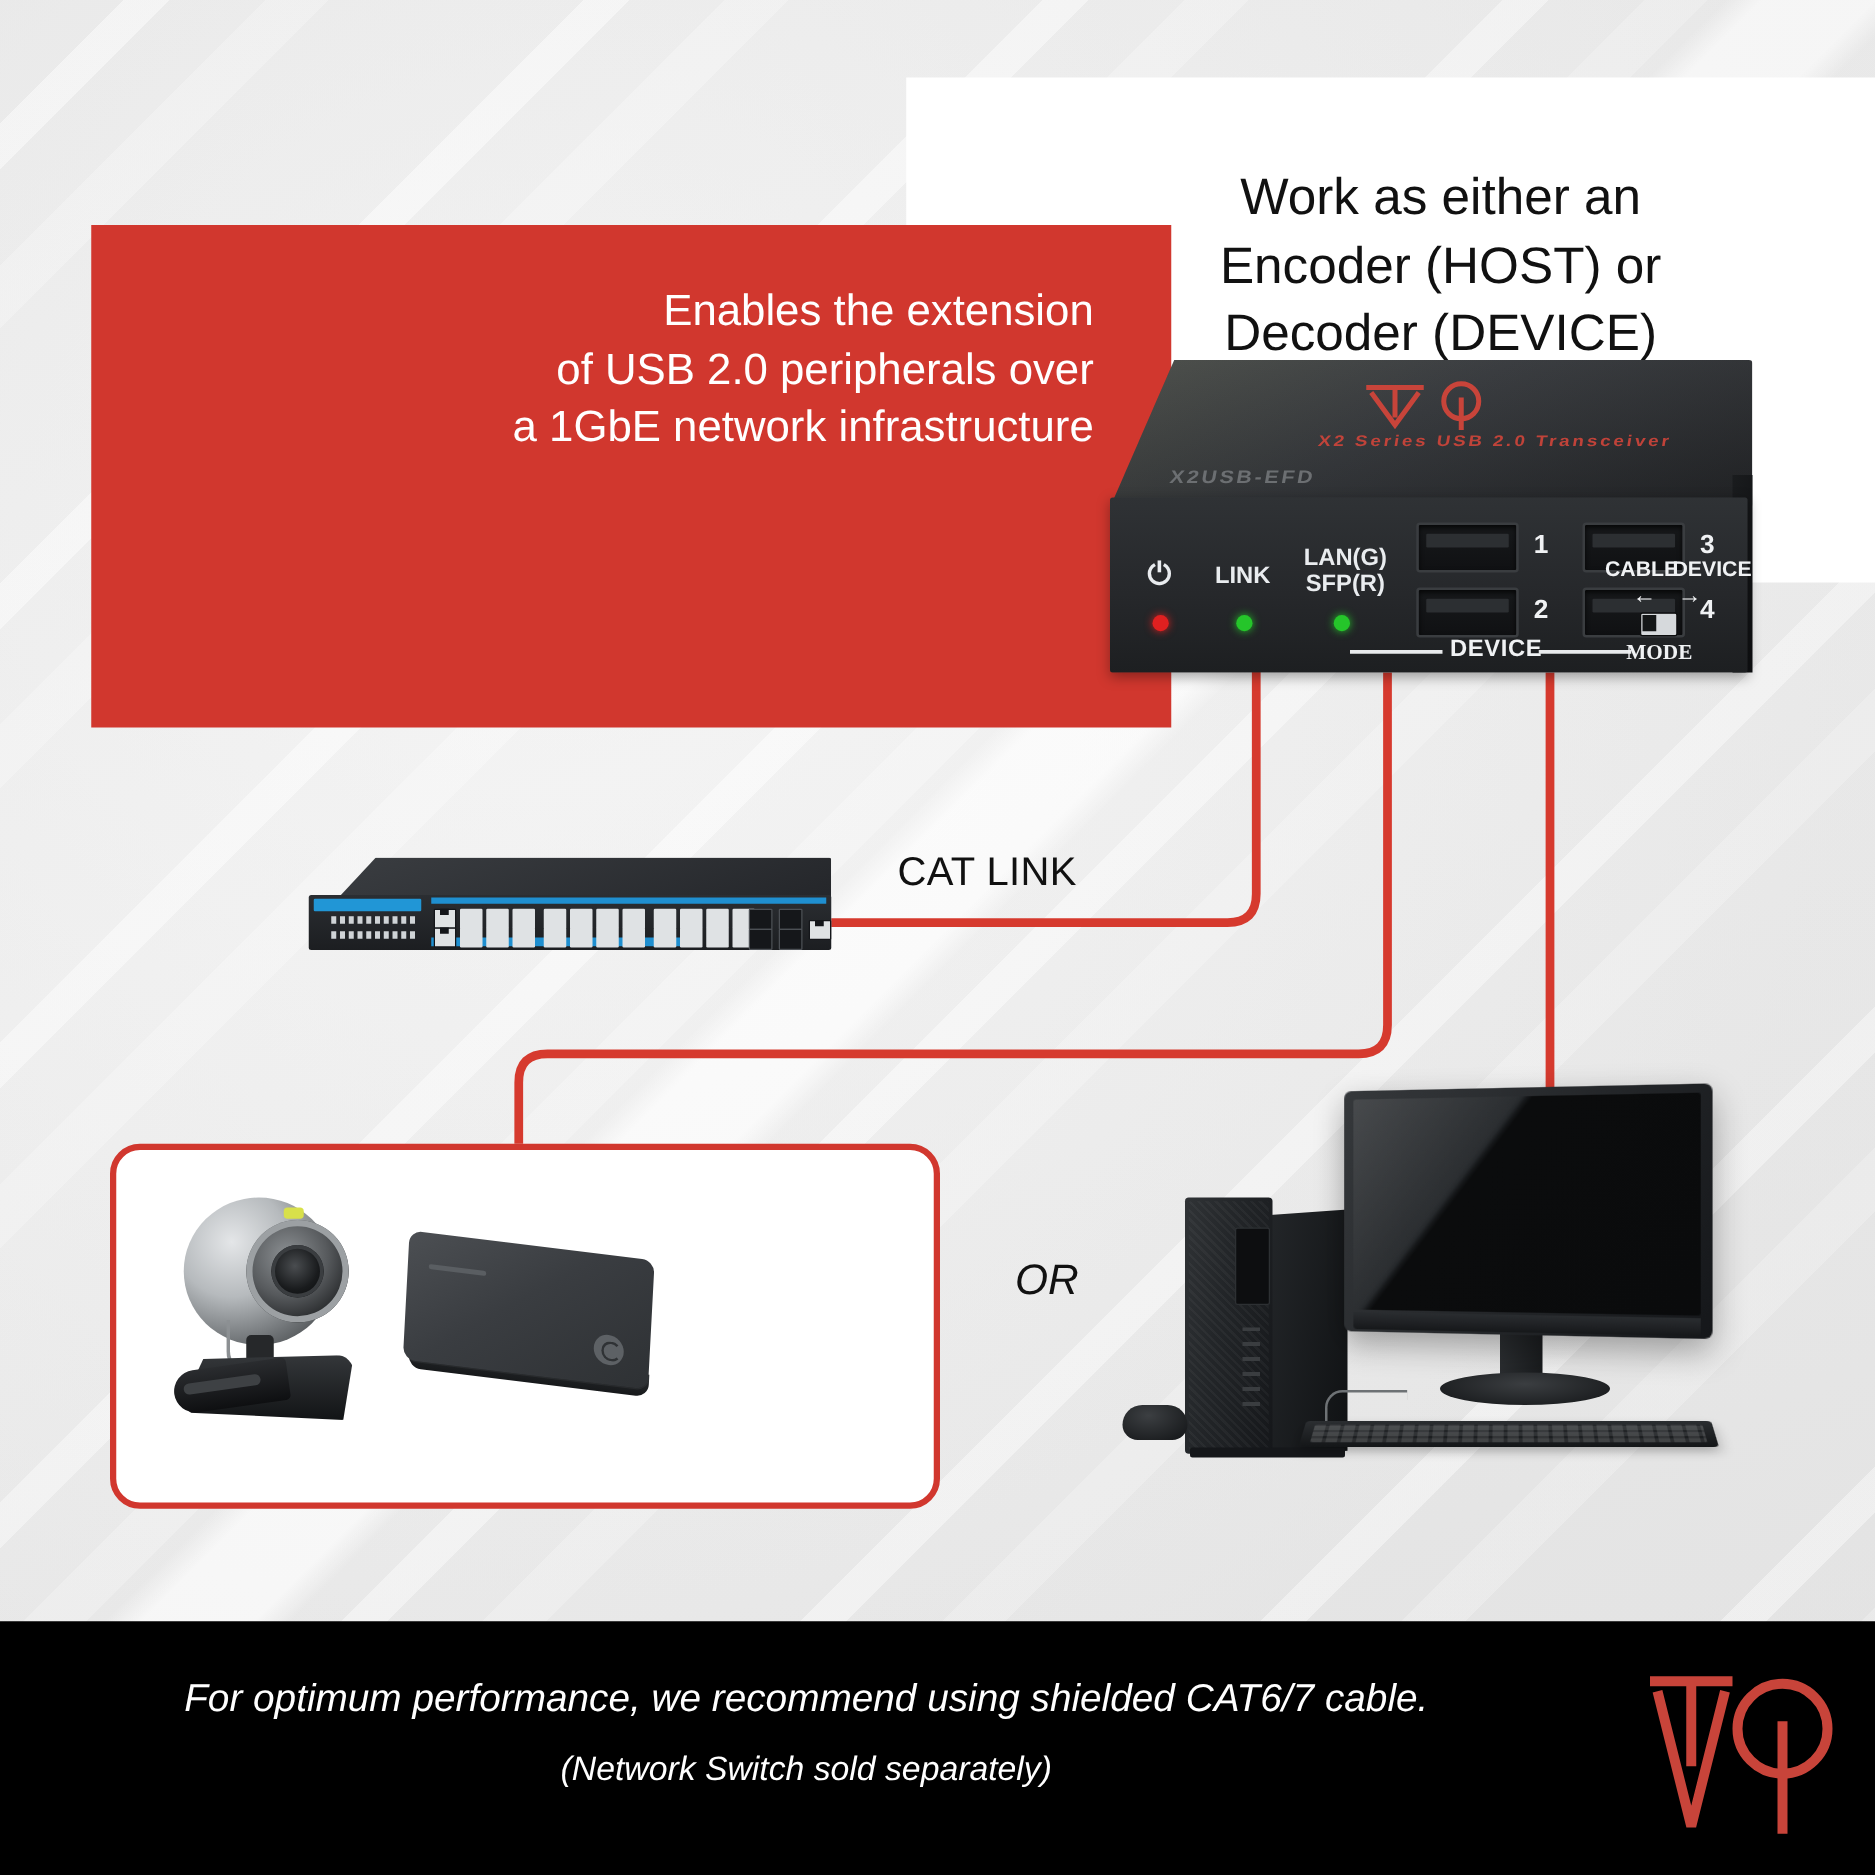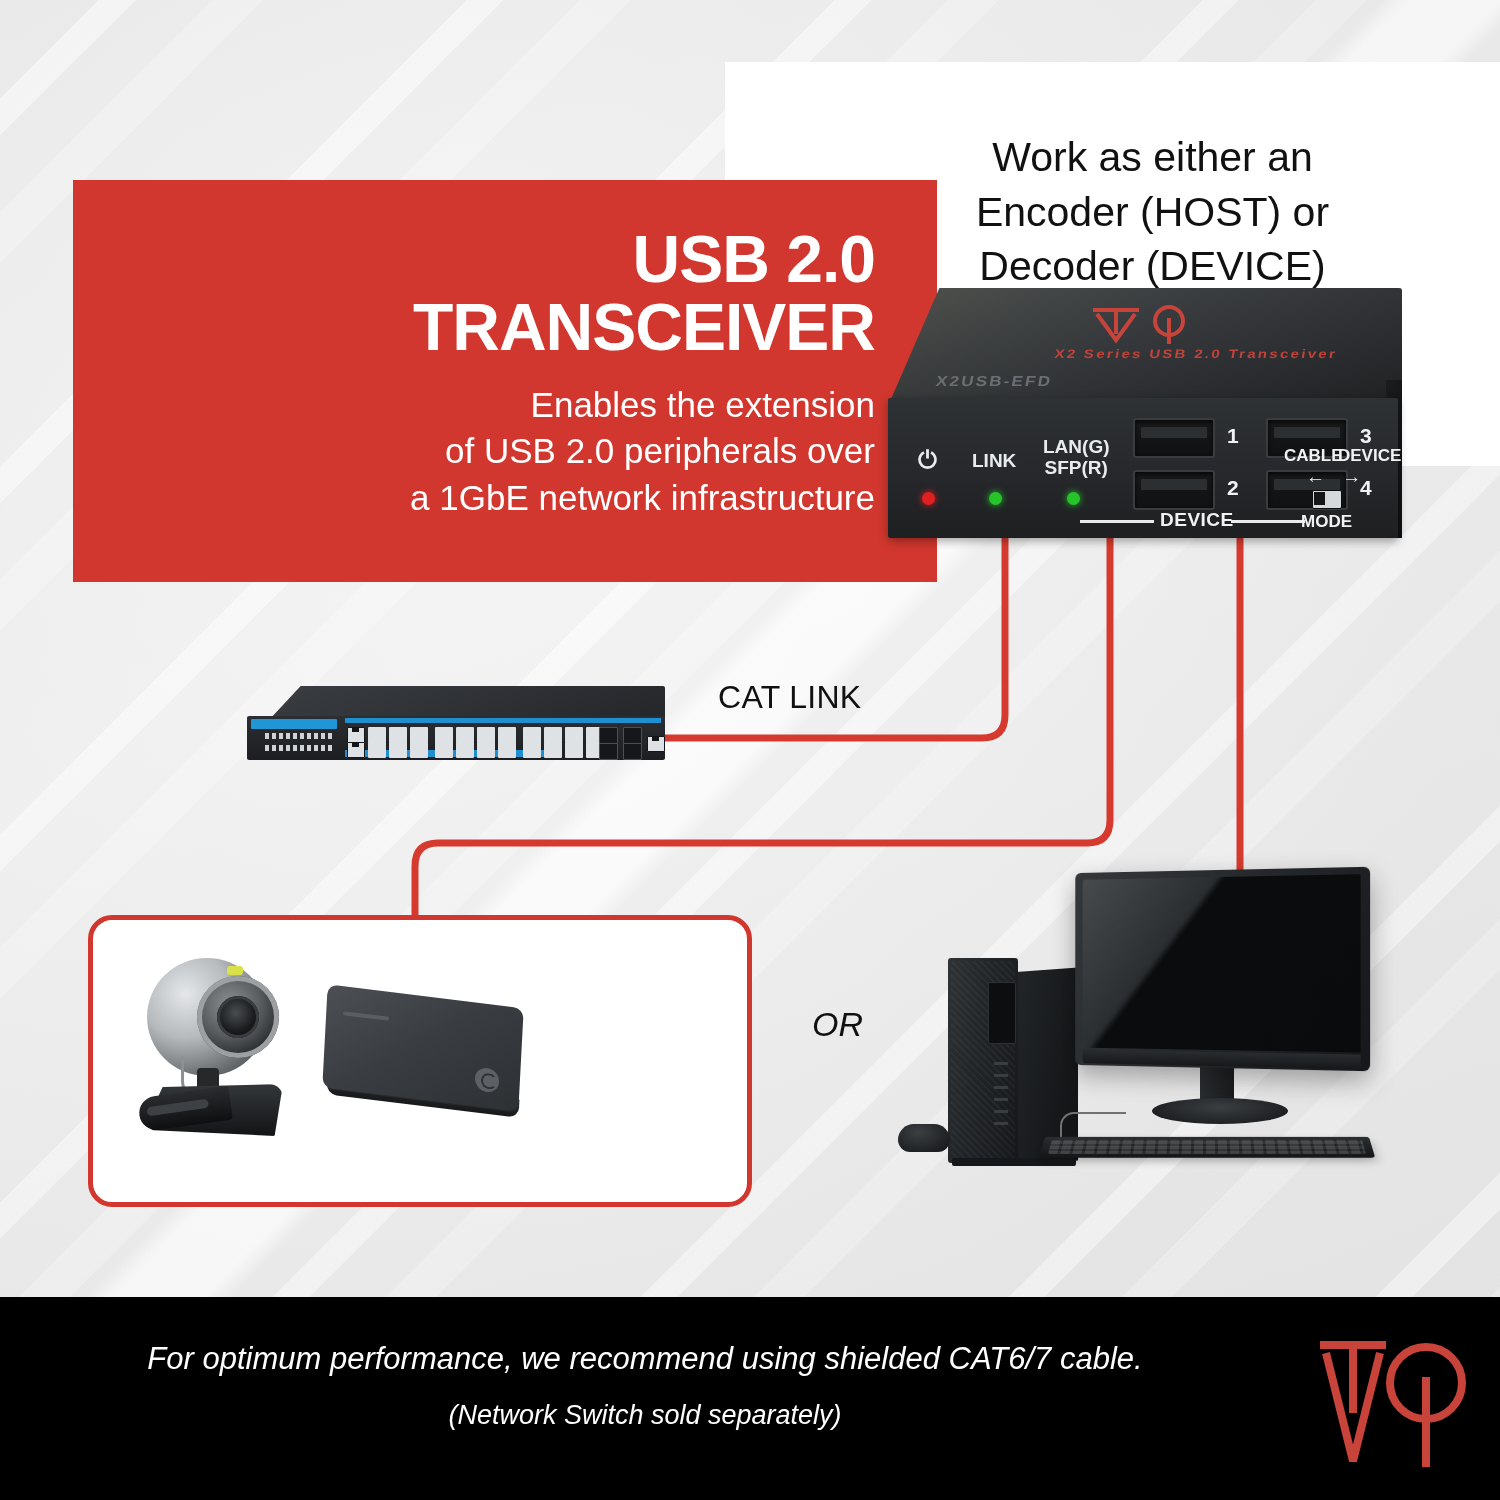--- a/index.html
+++ b/index.html
@@ -392,22 +392,20 @@
 <svg id="cable-layer" viewBox="0 0 1500 1500" xmlns="http://www.w3.org/2000/svg">
 
   <path d="M1005,538 L1005,855 Q1005,878 982,878 L665,878" transform="translate(0,-140)" fill="none" stroke="#d63a2e" stroke-width="7"></path>
 
   <path d="M1110,538 L1110,820 Q1110,843 1087,843 L438,843 Q415,843 415,866 L415,915" fill="none" stroke="#d63a2e" stroke-width="7"></path>
 
   <path d="M1240,538 L1240,885" fill="none" stroke="#d63a2e" stroke-width="7"></path>
 </svg>
 
 <div id="red-banner">
-  <div id="banner-title">USB 2.0
-TRANSCEIVER</div>
   <div id="banner-sub">Enables the extension
 of USB 2.0 peripherals over
 a 1GbE network infrastructure</div>
 </div>
 
 <div id="encoder-caption">Work as either an
 Encoder (HOST) or
 Decoder (DEVICE)</div>
 
 <div id="transceiver">
@@ -455,21 +453,21 @@
     <div class="port-num" style="left:472px;top:78px;">4</div>
 
     <div class="device-rail" style="left:192px;top:122px;width:74px;"></div>
     <div class="device-rail-label" style="left:272px;top:111px;">DEVICE</div>
     <div class="device-rail" style="left:343px;top:122px;width:74px;"></div>
 
     <div class="mode-label" style="left:396px;top:48px;">CABLE</div>
     <div class="mode-label" style="left:450px;top:48px;">DEVICE</div>
     <div class="mode-arrows" style="left:418px;top:68px;">←  →</div>
     <div class="mode-switch" style="left:424px;top:92px;"></div>
-    <div class="mode-label" style="left:413px;top:114px;">MODE</div>
+    <div class="mode-label" style="left:413px;top:114px;font-family:Liberation Serif, serif;">MODE</div>
   </div>
 </div>
 
 <div id="net-switch">
   <div class="sw-top"></div>
   <div class="sw-face">
     <div class="sw-bluetop"></div>
     <div class="sw-bluebar"></div>
     <div class="sw-bluestrip"></div>
 

